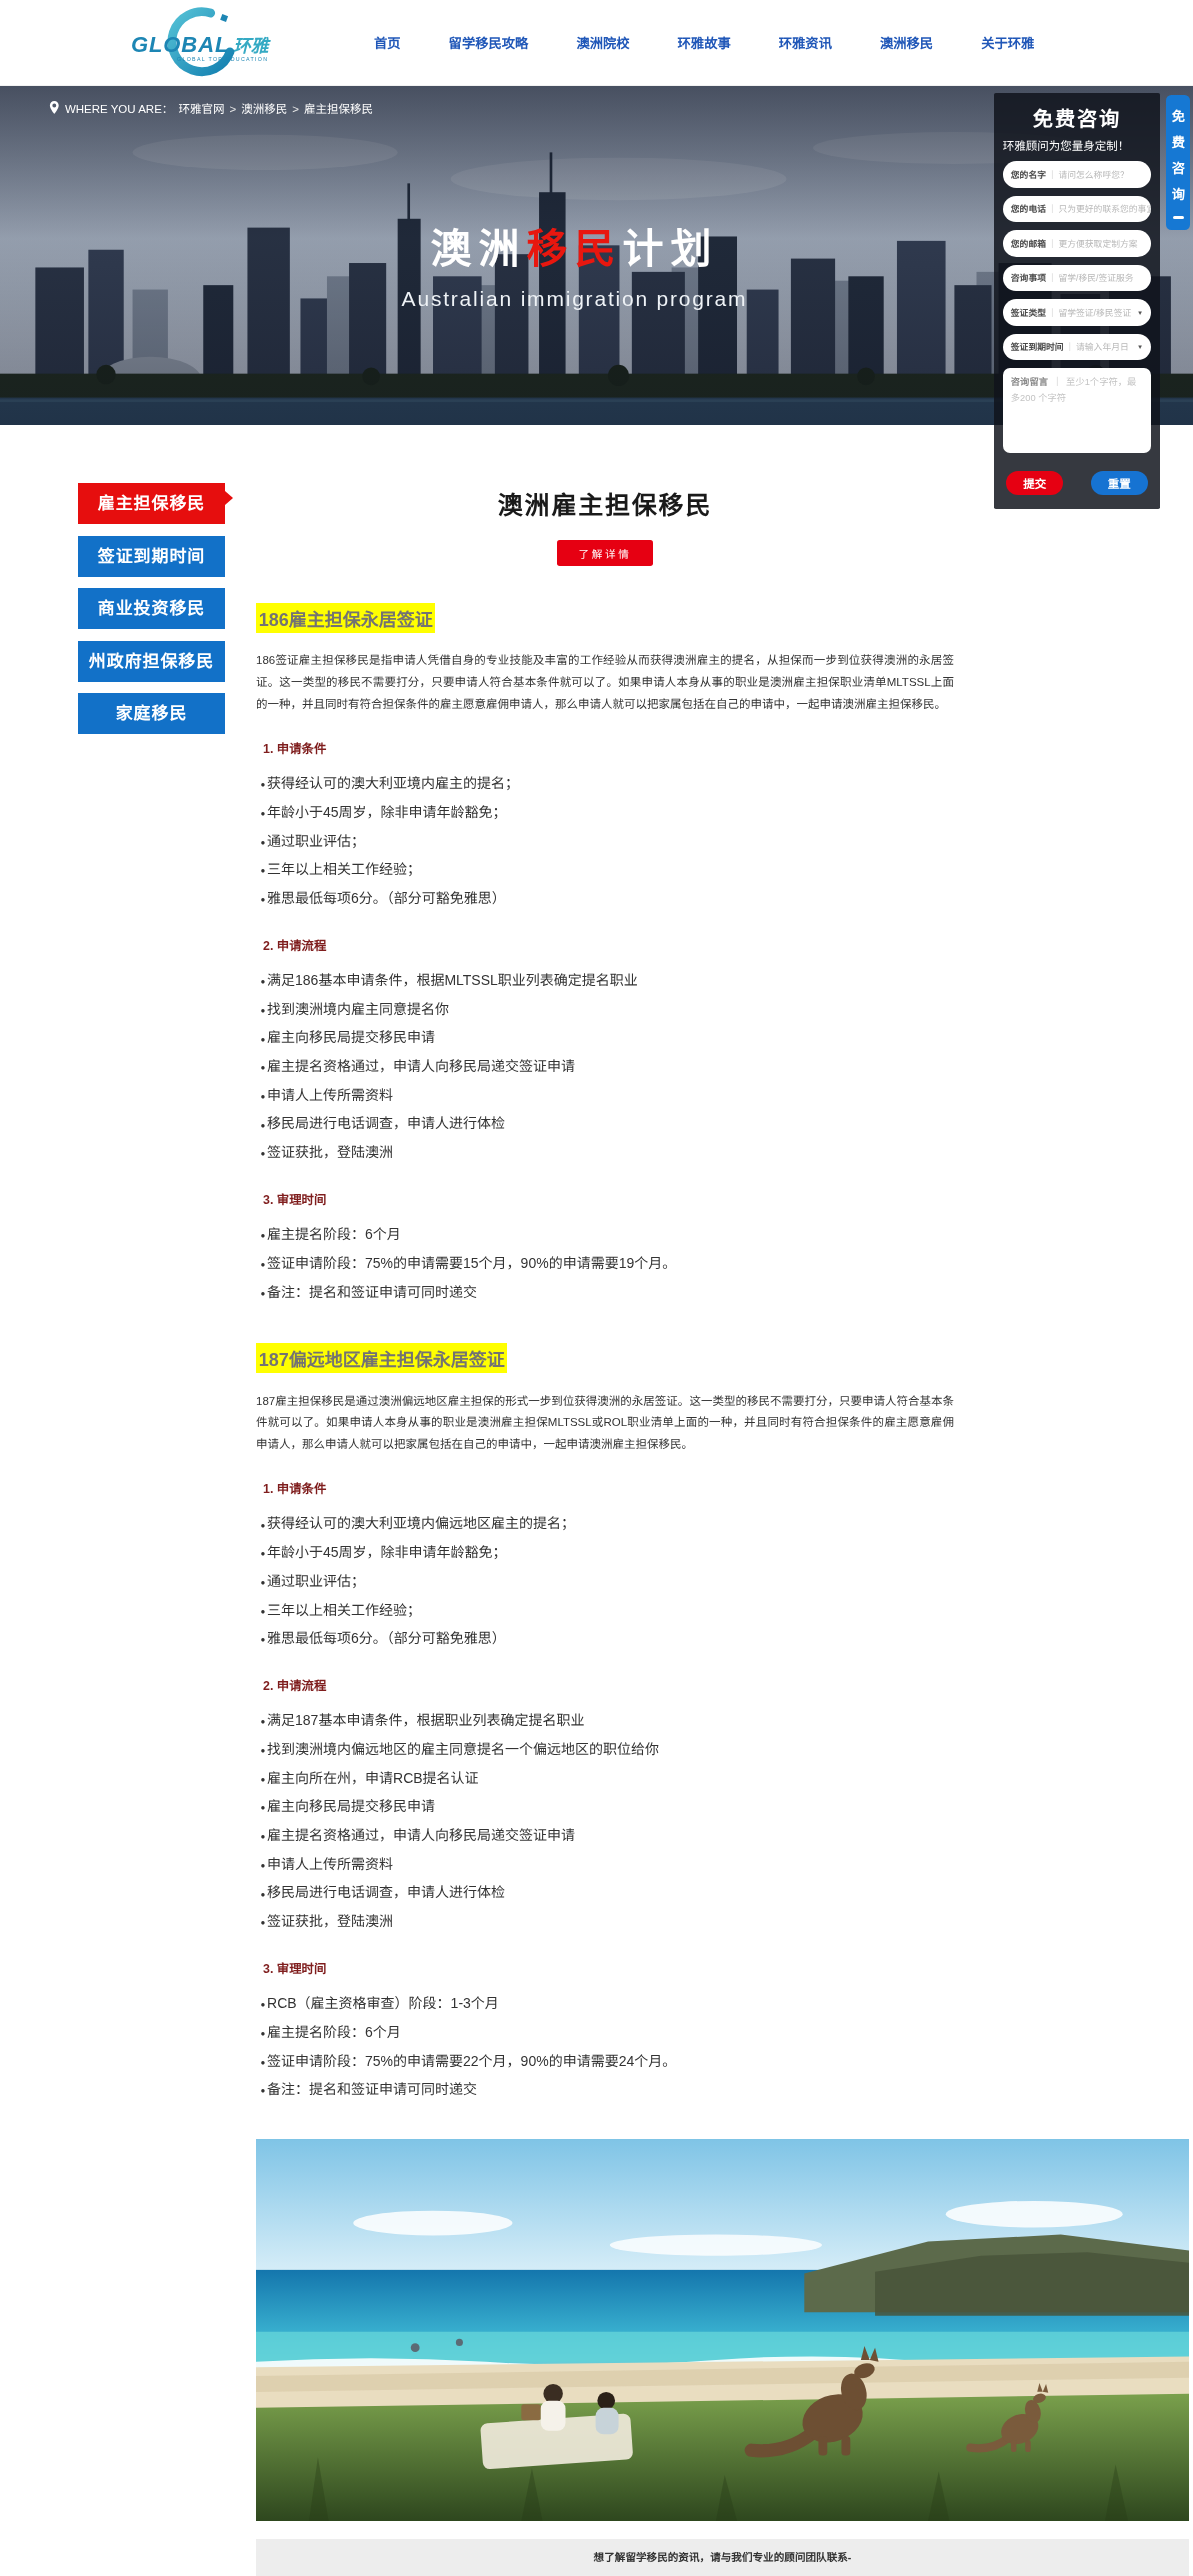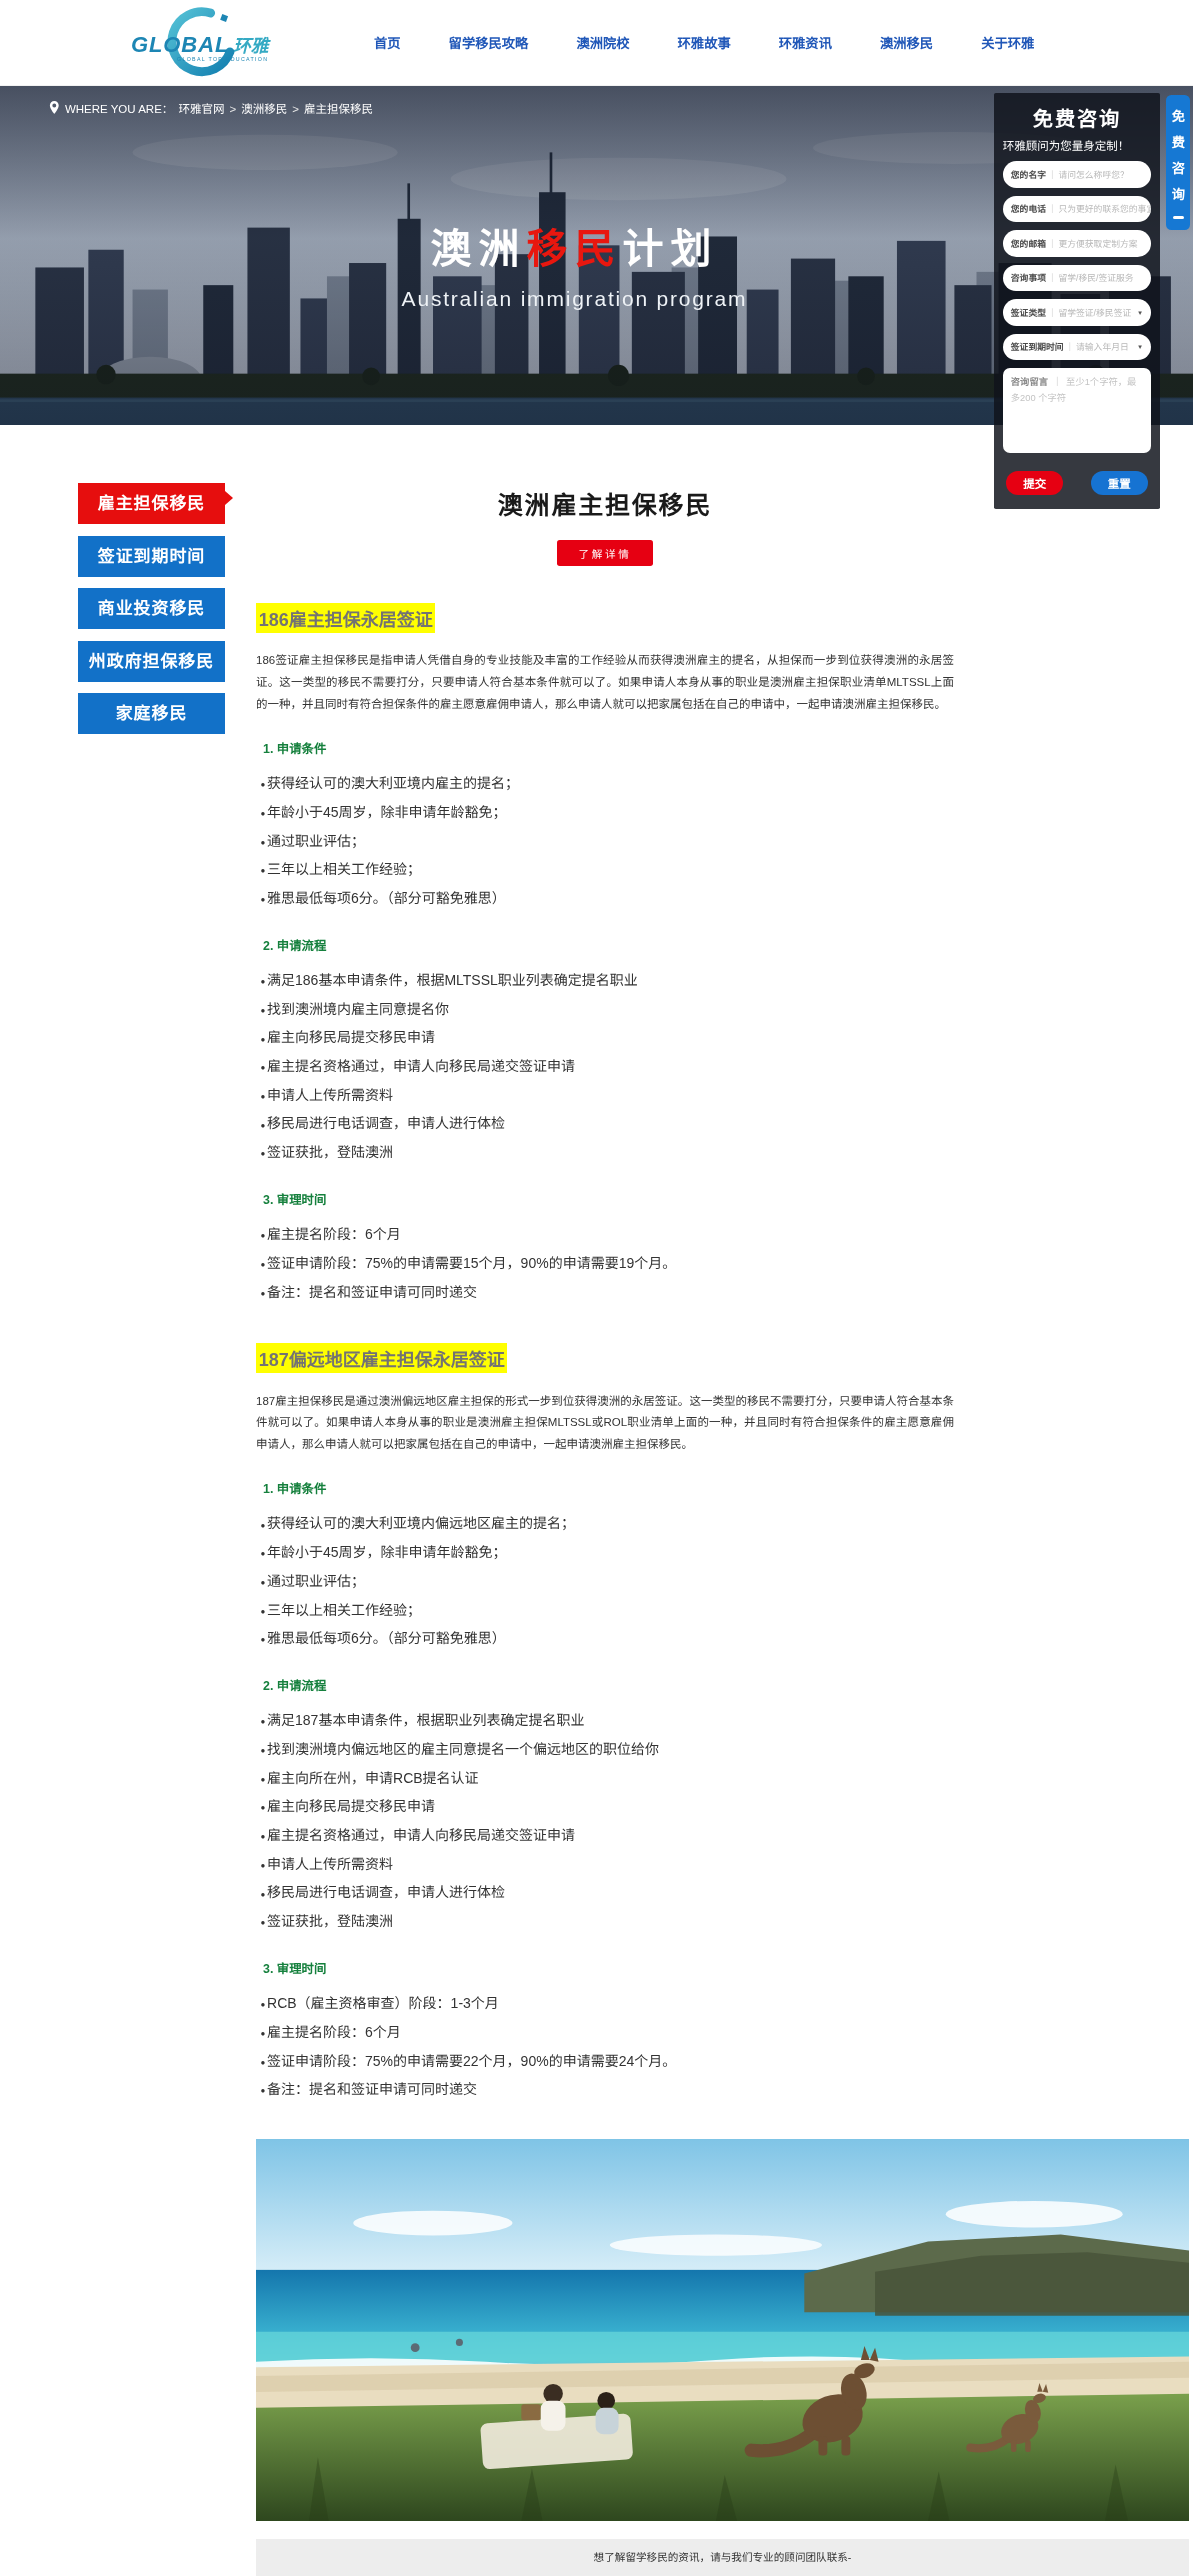--- a/index.html
+++ b/index.html
@@ -63,30 +63,30 @@
   .sb-item.active::after { content:""; position:absolute; right:-8px; top:8px;
     border-top:7px solid transparent; border-bottom:7px solid transparent; border-left:8.8px solid #e60e0e; }
   .main { margin-left:256px; width:698px; }
   .main-title { text-align:center; font-size:25px; font-weight:bold; color:#1a1a1a; letter-spacing:1.8px; }
   .cta-btn { display:block; margin:19.4px auto 0; background:#e60012; color:#fff; border:none; border-radius:2.7px;
     font-size:10.6px; letter-spacing:2.7px; padding:5.3px 21px; cursor:pointer; font-family:inherit; }
   .section { margin-top:37px; }
   .sec-heading { display:inline-block; background:#ffff00; color:#737373; font-size:18px; font-weight:bold; padding:1.8px 2.7px; }
   .sec-intro { margin-top:17.7px; font-size:11.5px; color:#333; line-height:1.9; text-align:justify; }
   .subsection { margin-top:23px; }
-  .sub-title { font-size:12.4px; font-weight:bold; color:#15803d; margin-left:7px; }
+  .sub-title { font-size:12.4px; font-weight:bold; color:#7f1d1d; margin-left:7px; }
   .sub-list { margin-top:12.4px; margin-left:4.4px; }
   .bullet { font-size:14px; color:#333; line-height:2.05; }
   .bullet::before { content:"●"; font-size:8px; margin-right:1.8px; vertical-align:0.9px; }
   
   .photo { width:933px; margin:35px auto 0; height:382px; }
   .photo svg { display:block; width:100%; height:100%; }
   
   .contact-banner { width:933px; margin:17.7px auto 0; background:#ededed; padding:10.6px 0 14px; }
-  .cb-note { text-align:center; font-size:10.6px; font-weight:normal; color:#333; }
+  .cb-note { text-align:center; font-size:10.6px; font-weight:bold; color:#333; }
   .cb-row { display:flex; justify-content:center; align-items:center; gap:25px; margin-top:10.6px; }
   .qr-box { width:106px; height:97px; background:#f9f9f9; border:0.9px solid #eee; display:flex;
     flex-direction:column; align-items:center; justify-content:center; gap:5.3px; }
   .qr-cap { font-size:7.5px; color:#c9c9c9; line-height:1.7; text-align:center; }
   .cb-divider { width:0.9px; height:88px; background:#cfcfcf; }
   .cb-label { font-size:13.3px; font-weight:bold; color:#222; line-height:1.6; text-align:center; }
   .mini-box { width:42px; height:48px; background:#fbfbfb; border:0.9px solid #eee; display:flex;
     flex-direction:column; align-items:center; justify-content:center; gap:5.3px; }
   .mini-bar { width:23px; height:2.7px; background:#ddd; }
   .section-dash { width:50px; height:4.4px; background:#4d4d4d; margin:8px auto; }

